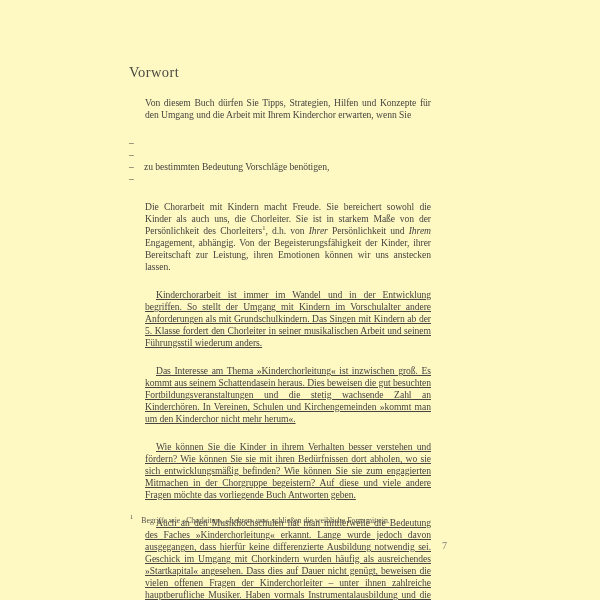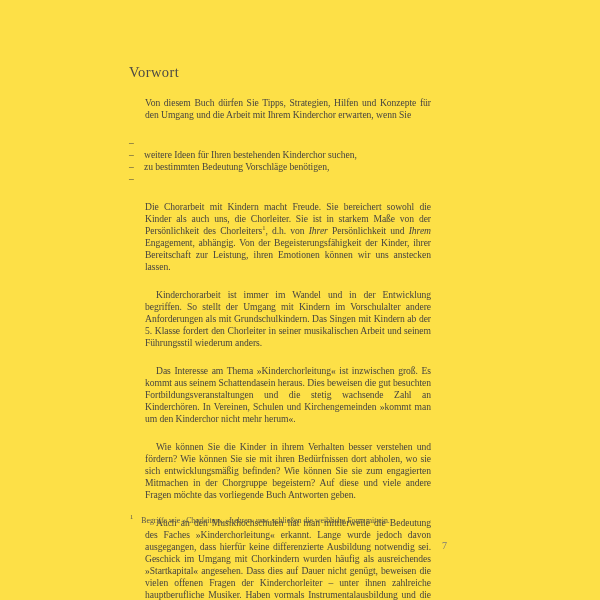--- a/index.html
+++ b/index.html
@@ -4,21 +4,21 @@
 <style>
   html, body {
     margin: 0;
     padding: 0;
     background: #ffffff;
   }
   .page {
     position: relative;
     width: 600px;
     height: 600px;
-    background: #fde047;
+    background: #fef9c3;
     color: #474440;
     font-family: "Liberation Serif", "DejaVu Serif", serif;
     overflow: hidden;
   }
   .content {
     position: absolute;
     left: 129px;
     top: 64px;
     width: 318px;
   }
@@ -29,21 +29,21 @@
     color: #4d4a44;
     margin: 0 0 14px 0;
   }
   .para {
     margin: 16px;
     font-size: 9.6px;
     line-height: 12px;
     letter-spacing: -0.05px;
     text-align: justify;
   }
-  .indent { text-indent: 11px; }
+  .indent { text-indent: 11px; text-decoration: underline; }
   .bullet-list { margin: 0; }
   .bullet-row {
     display: flex;
     font-size: 9.6px;
     line-height: 12px;
     letter-spacing: -0.05px;
   }
   .bullet-dash {
     flex: none;
     width: 15px;
@@ -80,21 +80,20 @@
 <div class="page">
   <div class="content">
     <h1 class="heading">Vorwort</h1>
     <p class="para">Von diesem Buch dürfen Sie Tipps, Strategien, Hilfen und Konzepte für den Umgang und die Arbeit mit Ihrem Kinderchor erwarten, wenn Sie</p>
     <div class="bullet-list">
         <div class="bullet-row">
           <span class="bullet-dash">–</span>
         </div>
         <div class="bullet-row">
           <span class="bullet-dash">–</span>
-          <span>weitere Ideen für Ihren bestehenden Kinderchor suchen,</span>
         </div>
         <div class="bullet-row">
           <span class="bullet-dash">–</span>
           <span>zu bestimmten Bedeutung Vorschläge benötigen,</span>
         </div>
         <div class="bullet-row">
           <span class="bullet-dash">–</span>
         </div>
       </div>
     <div>

